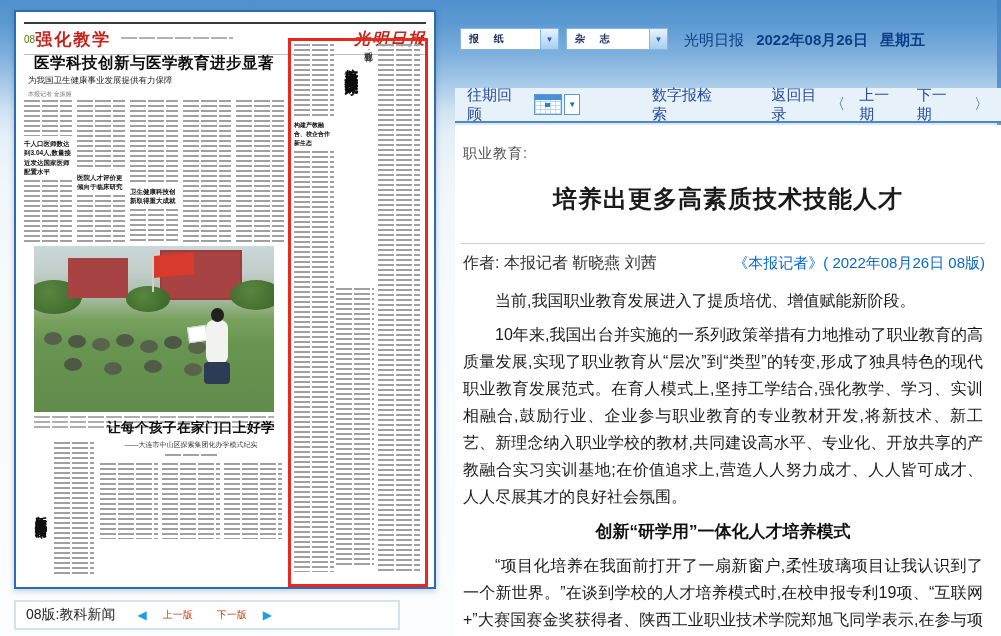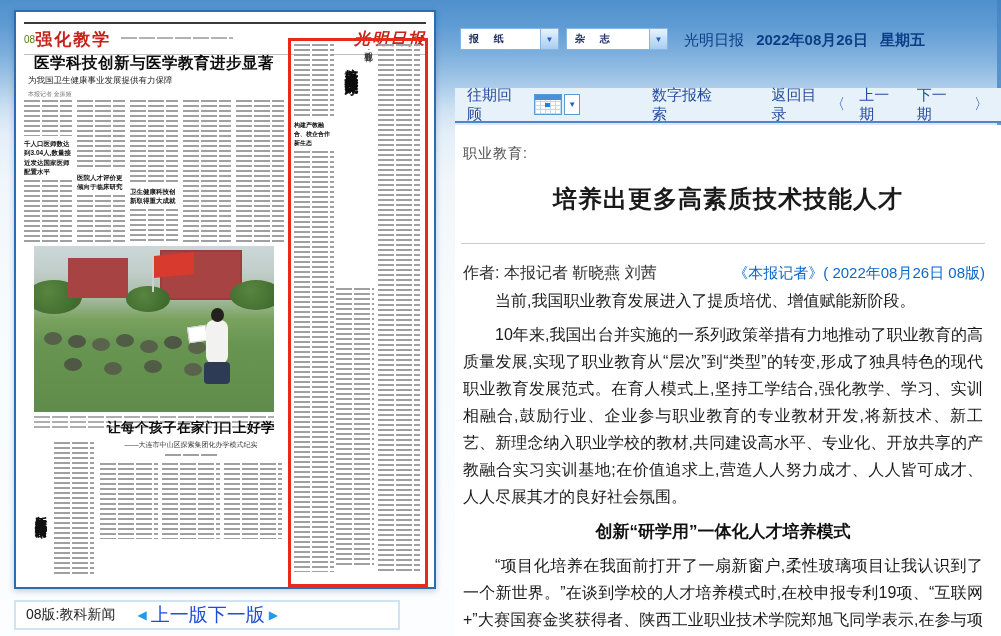--- a/index.html
+++ b/index.html
@@ -74,21 +74,21 @@
   .hl-cat{position:absolute;left:70px;top:6px;width:13px;height:64px;font-size:8.5px;color:#333;}
   .hl-mid{position:absolute;left:44px;top:248px;width:38px;height:280px;}
   .hl-right{position:absolute;left:86px;top:4px;width:42px;height:528px;}
   .redbox{position:absolute;left:272px;top:26px;width:134px;height:543px;border:3px solid #e8291c;z-index:6;}
 
   
   .pagebar{position:absolute;left:14px;top:600px;width:362px;height:26px;background:#fff;
     border:2px solid #cfe3f2;display:flex;align-items:center;padding:0 10px;}
   .pb-label{font-size:14px;color:#222;}
   .pb-arr{color:#1e9ce8;font-size:12px;margin:0 4px;cursor:pointer;}
-  .pb-link{font-size:19px;color:#1d4ed8;margin:0 0;cursor:pointer;text-decoration:none;}
+  .pb-link{font-size:10px;color:#c2410c;margin:0 12px;cursor:pointer;text-decoration:none;}
   .pb-gap{width:18px;}
 
   
   .sel{position:absolute;top:28px;height:20px;background:#fff;border:1px solid #86b6e6;
     display:flex;align-items:center;cursor:pointer;}
   .sel1{left:460px;width:97px;} .sel2{left:566px;width:100px;}
   .sel-txt{flex:1;font-size:10px;font-weight:bold;color:#1c2f63;padding-left:8px;letter-spacing:6px;}
   .sel-btn{width:17px;height:100%;background:linear-gradient(180deg,#e8f3fd,#a8cdf0);
     border-left:1px solid #86b6e6;display:flex;align-items:center;justify-content:center;
     font-size:8px;color:#1565c0;}
@@ -109,21 +109,21 @@
   .nv-right{margin-left:auto;display:flex;align-items:center;gap:14px;}
   .bracket{font-size:15px;color:#254b9e;}
 
   
   .article-panel{position:absolute;left:455px;top:125px;width:546px;height:511px;background:#fff;}
   .a-cat{position:absolute;left:8px;top:20px;font-size:14px;color:#4d4d4d;letter-spacing:1px;}
   .a-title{position:absolute;left:0;top:58px;width:100%;text-align:center;font-size:24px;
     font-weight:bold;color:#1a1a1a;letter-spacing:1px;}
   .a-rule{position:absolute;left:6px;right:16px;top:118px;border-top:1px solid #ccc;}
   .a-byrow{position:absolute;left:8px;right:16px;top:128px;display:flex;justify-content:space-between;align-items:baseline;}
-  .a-by{font-size:16px;color:#333;margin-top:10px;}
+  .a-by{font-size:16px;color:#333;}
   .a-src{font-size:15px;color:#0a68c8;}
   .a-body{position:absolute;left:8px;right:18px;top:162px;font-size:16px;line-height:27px;
     color:#1a1a1a;text-align:justify;}
   .a-body p{margin:0 0 7px;text-indent:2em;}
   .a-sec{font-size:17px;font-weight:bold;text-align:center;margin:8px 0 7px;color:#111;}
 </style>
 </head>
 <body>
 
 <div class="page">

